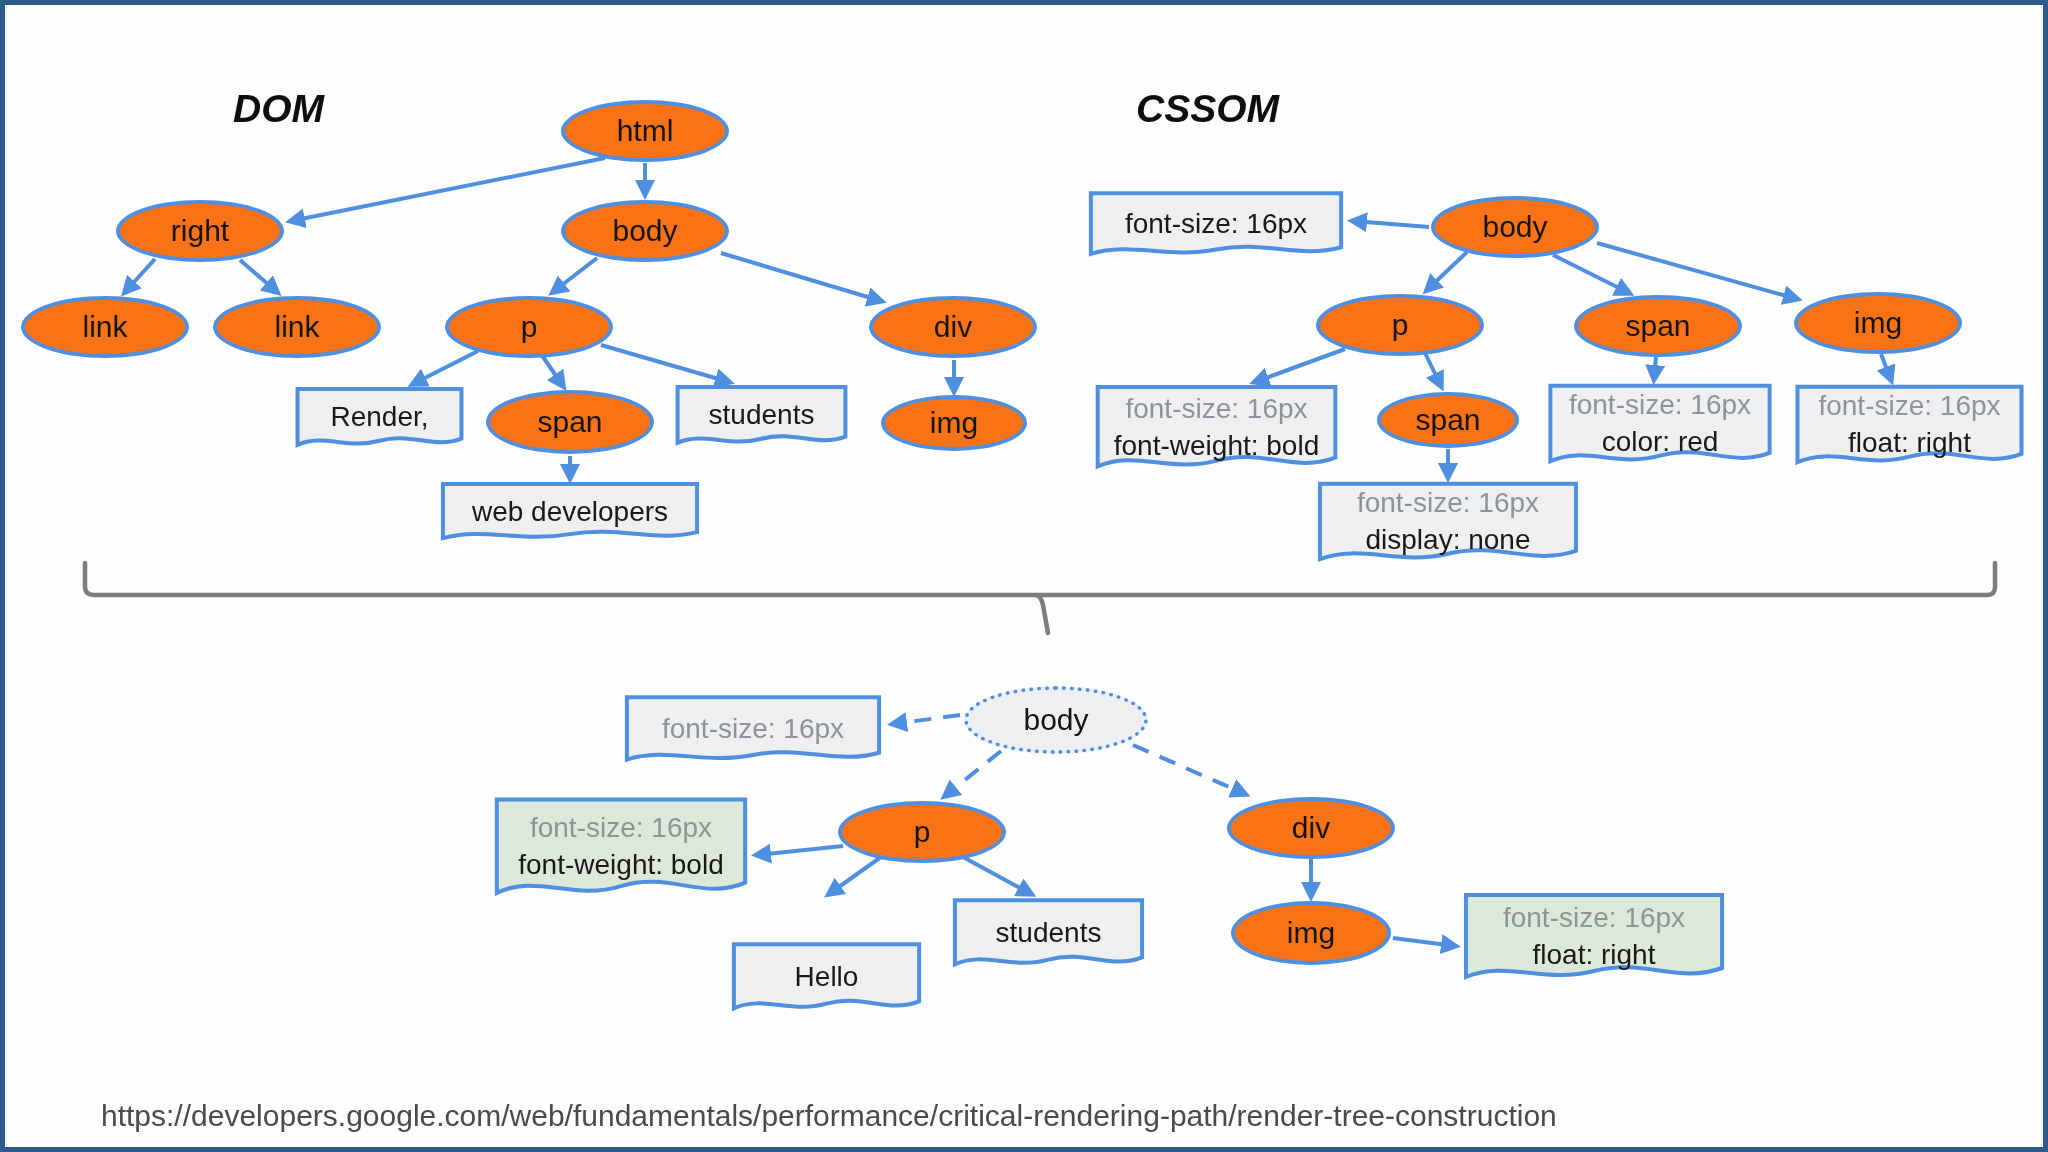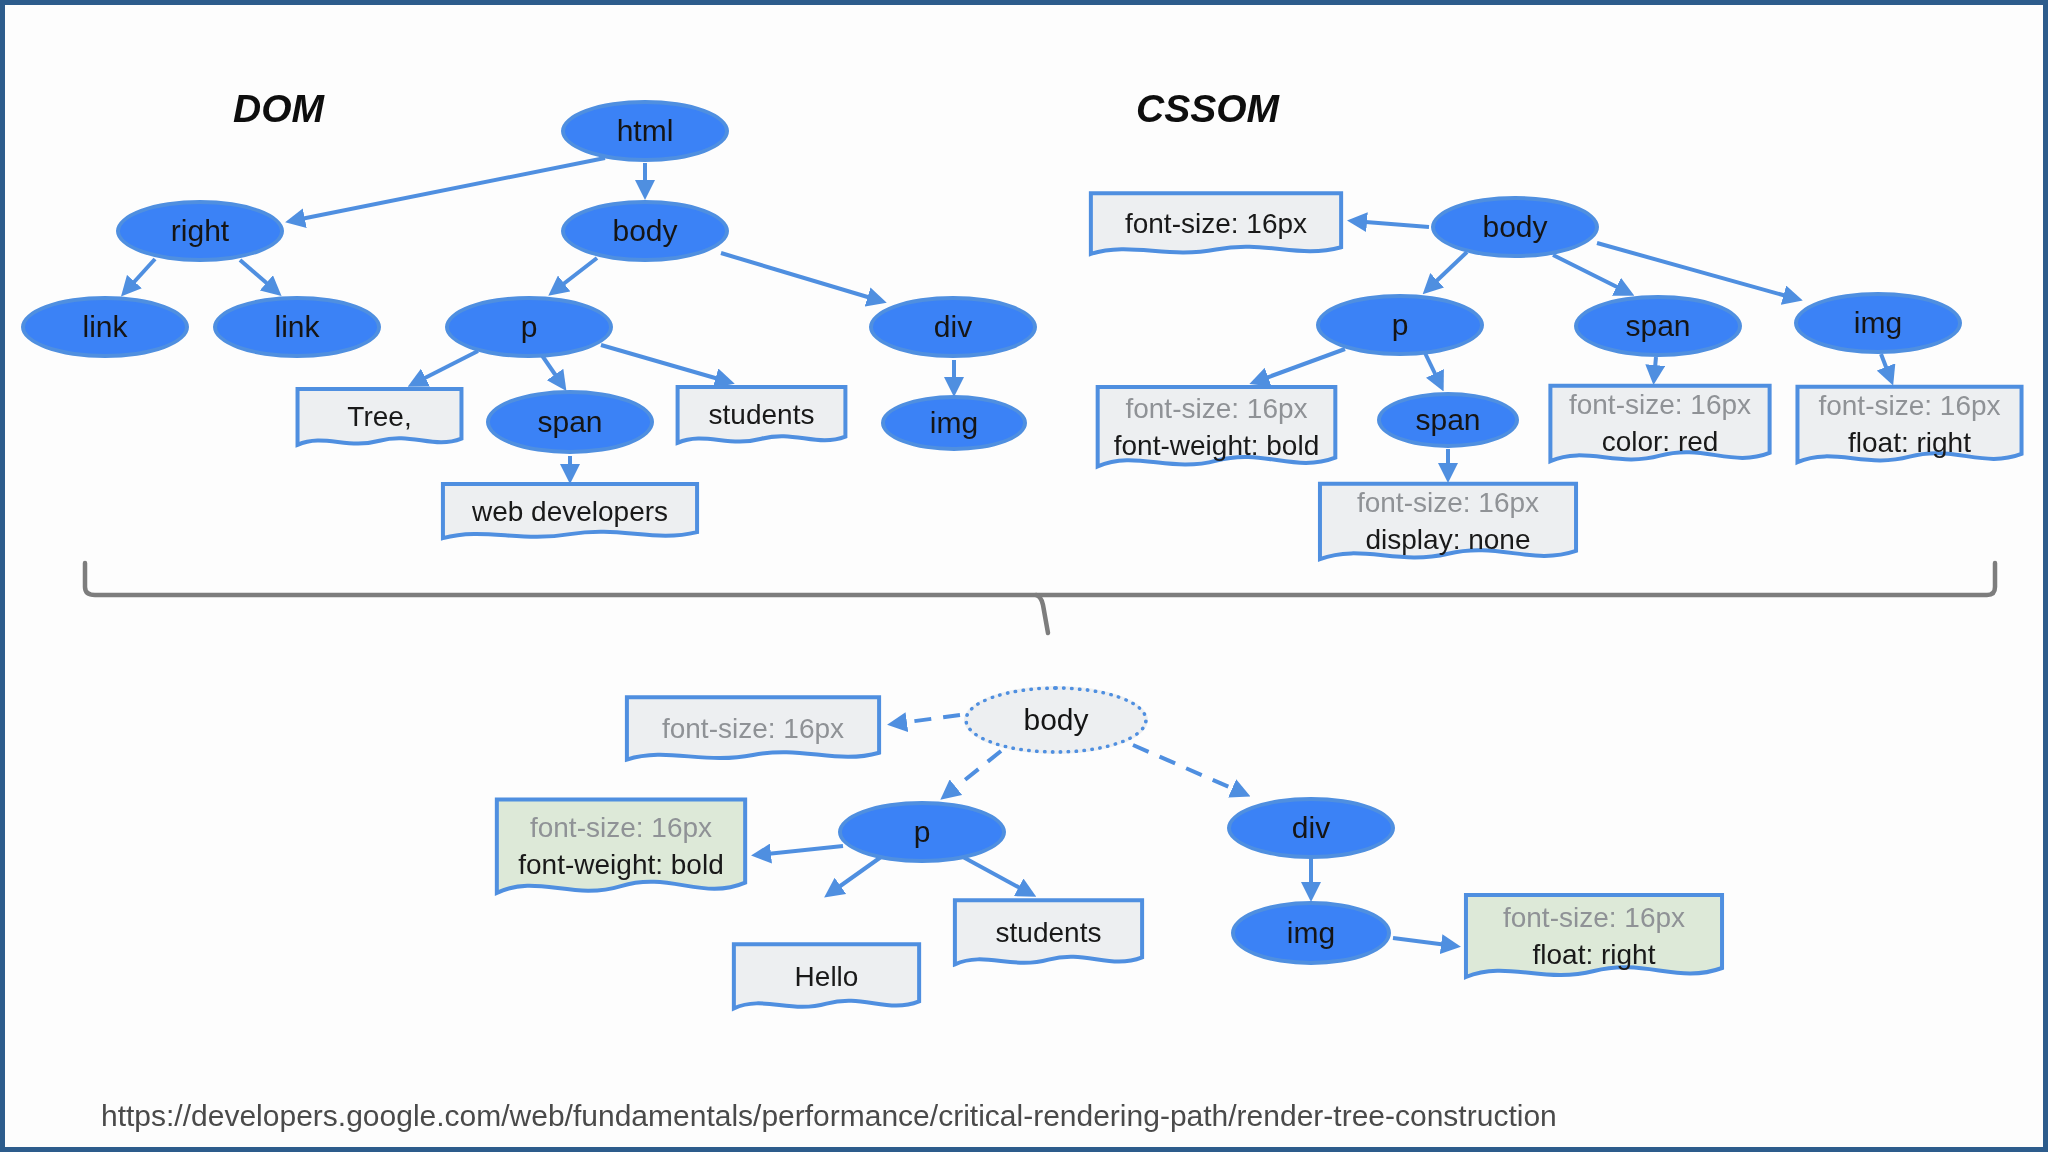--- a/index.html
+++ b/index.html
@@ -6,21 +6,21 @@
   #canvas{
     position:relative; width:2048px; height:1152px;
     background:#fdfdfd; border:5px solid #2d5c8c; box-sizing:border-box;
     font-family:"Liberation Sans", sans-serif; overflow:hidden;
   }
   #edges{position:absolute; left:0; top:0; width:2048px; height:1152px;}
   .edge{stroke:#4f8fe0; stroke-width:4; fill:none;}
   .edge.dash{stroke-dasharray:17 12;}
   .brace{stroke:#7d7d7d; stroke-width:4.5; fill:none; stroke-linecap:round;}
   .node{
-    position:absolute; background:#3b82f6; border:4px solid #4f8fe0; border-radius:50%;
+    position:absolute; background:#f97316; border:4px solid #4f8fe0; border-radius:50%;
     display:flex; align-items:center; justify-content:center;
     font-size:30px; color:#151515; box-sizing:border-box;
   }
   .node.dotted{background:#edeff1; border-style:dotted; border-width:4px;}
   .note{position:absolute;}
   .note .shape{position:absolute; left:0; top:0; width:100%; height:100%; overflow:visible;}
   .shape path{stroke:#4f8fe0; stroke-width:4; vector-effect:non-scaling-stroke;}
   .fill-gray path{fill:#edeff1;}
   .fill-green path{fill:#dde9d8;}
   .note .txt{
@@ -90,21 +90,21 @@
   <div class="node" style="left:440px; top:291px; width:168px; height:62px;">p</div>
   <div class="node" style="left:864px; top:291px; width:168px; height:62px;">div</div>
   <div class="node" style="left:481px; top:385px; width:168px; height:64px;">span</div>
   <div class="node" style="left:876px; top:390px; width:146px; height:56px;">img</div>
 
   <div class="note" style="left:290px; top:382px; width:169px; height:68px;">
     <svg class="shape fill-gray" viewBox="0 0 200 100" preserveAspectRatio="none">
       <path d="M3,3 H197 V76 C164,92 138,66 100,79 C62,92 34,68 3,85 Z"></path>
     </svg>
     <div class="txt">
-        <span>Tree,</span>
+        <span>Render,</span>
       </div>
   </div>
   <div class="note" style="left:670px; top:380px; width:173px; height:68px;">
     <svg class="shape fill-gray" viewBox="0 0 200 100" preserveAspectRatio="none">
       <path d="M3,3 H197 V76 C164,92 138,66 100,79 C62,92 34,68 3,85 Z"></path>
     </svg>
     <div class="txt">
         <span>students</span>
       </div>
   </div>

